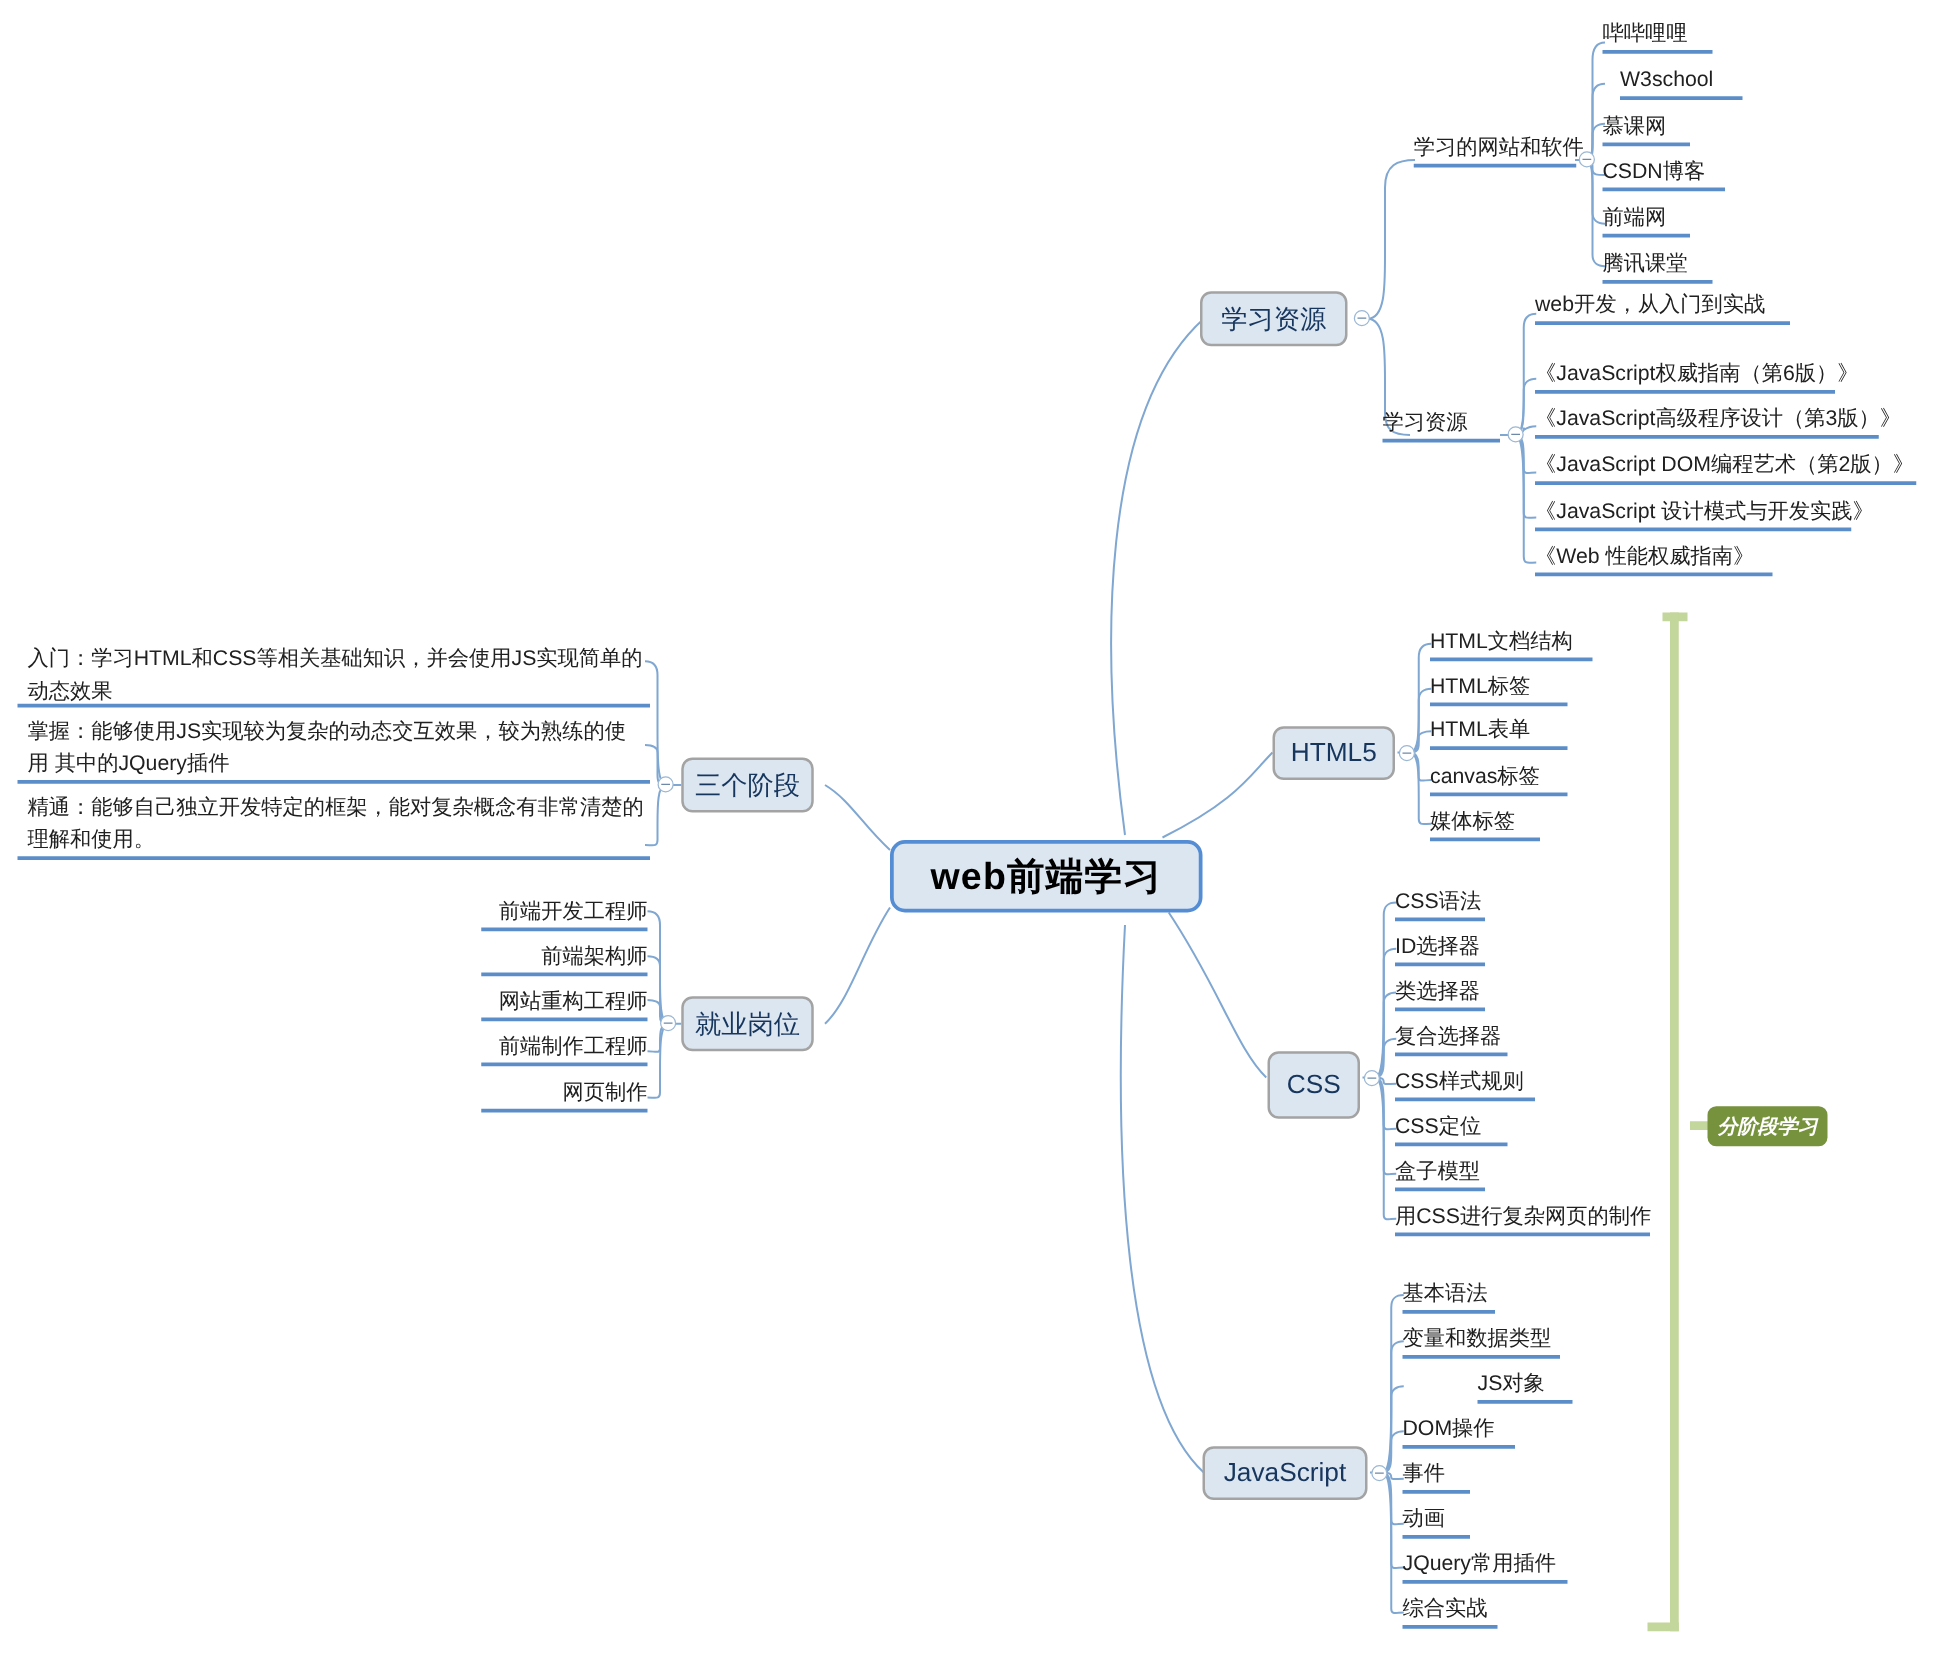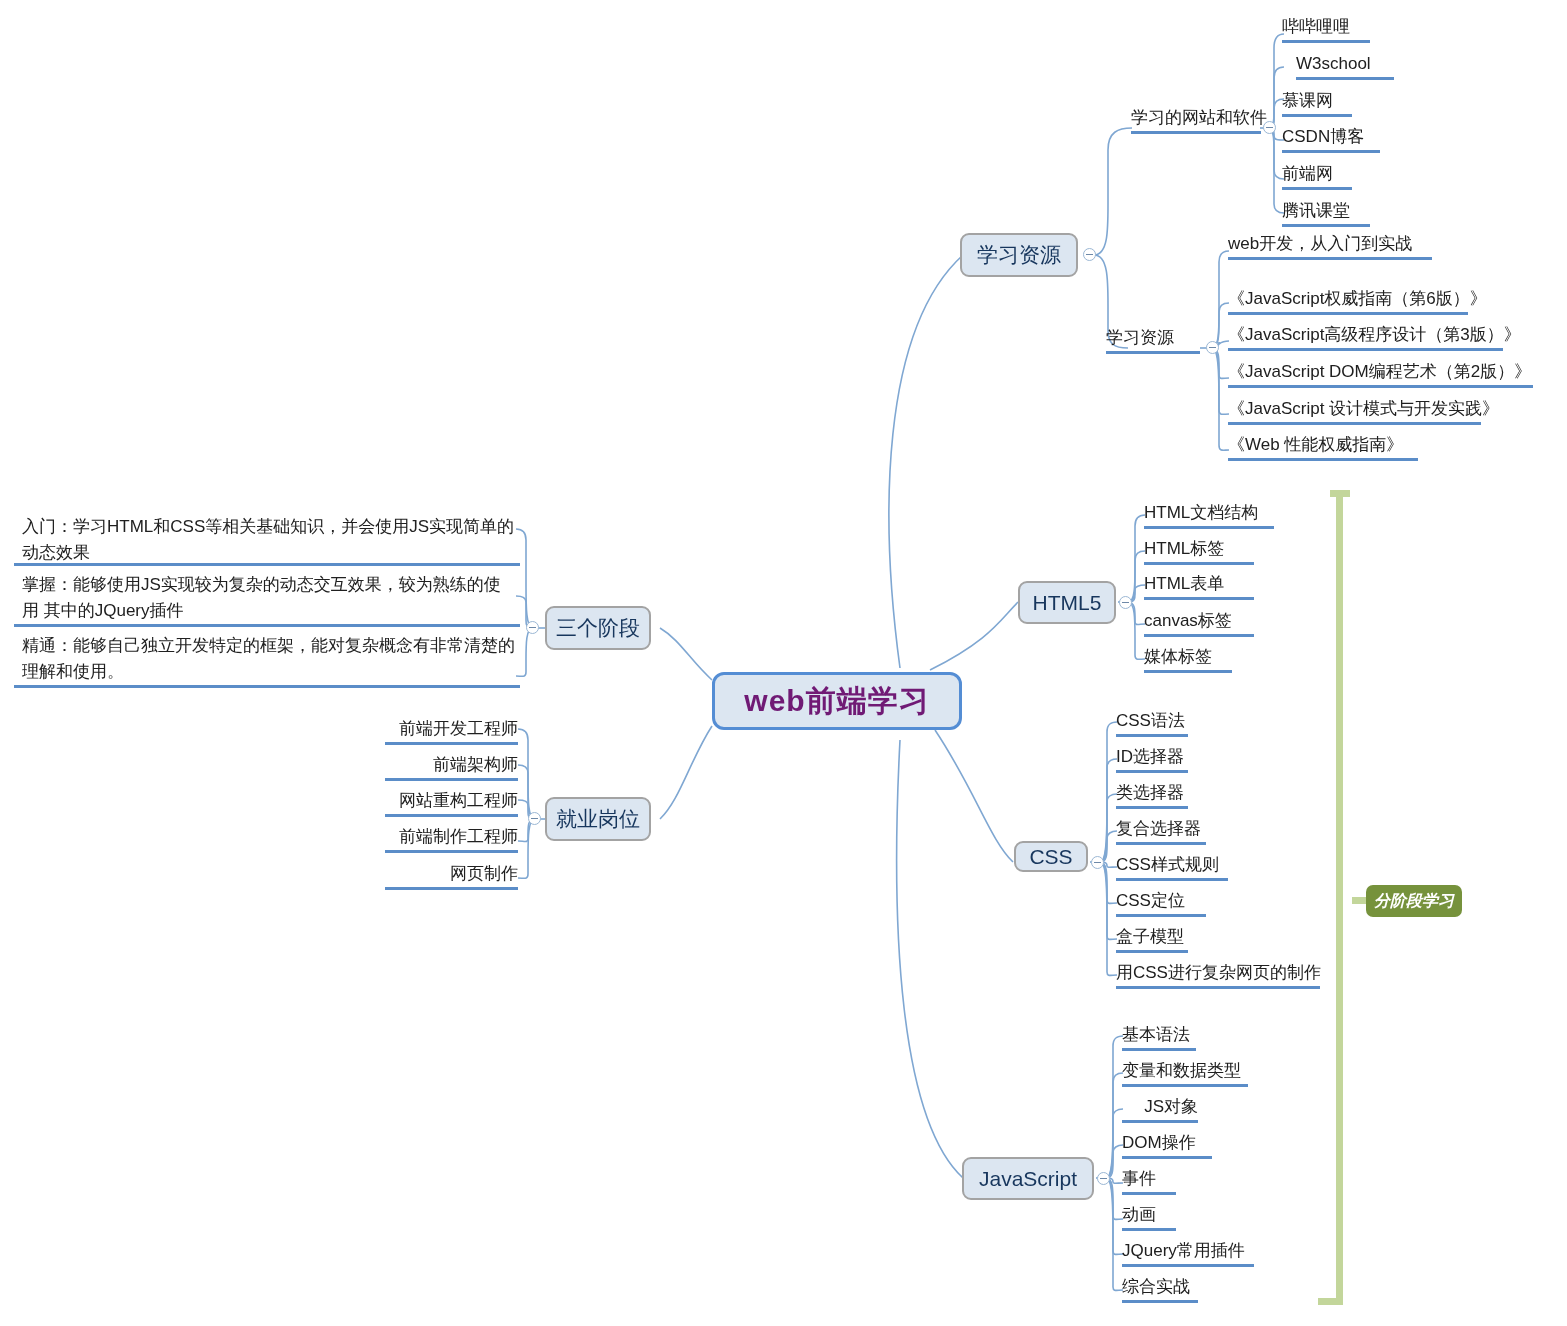--- a/index.html
+++ b/index.html
@@ -37,21 +37,21 @@
     justify-content: center;
     color: #1f3864;
     white-space: nowrap;
   }
   .root {
     background: #dce6f1;
     border: 3px solid #548dd4;
     border-radius: 12px;
     font-size: 30px;
     font-weight: bold;
-    color: #701a75;
+    color: #000000;
     letter-spacing: 1px;
   }
   .branchbox {
     font-size: 21px;
     color: #17365d;
     padding: 0 10px;
   }
   
   .leaf {
     position: absolute;
@@ -235,21 +235,21 @@
   <div class="nodebox branchbox" style="left:545px; top:797px; width:106px; height:44px;">
     <span>就业岗位</span>
   </div>
   <div class="toggle" style="left:528px; top:812px;"></div>
 
   <div class="nodebox branchbox" style="left:1018px; top:581px; width:98px; height:43px;">
     <span>HTML5</span>
   </div>
   <div class="toggle" style="left:1119px; top:596px;"></div>
 
-  <div class="nodebox branchbox" style="left:1014px; top:841px; width:74px; height:31px;">
+  <div class="nodebox branchbox" style="left:1014px; top:841px; width:74px; height:54px;">
     <span>CSS</span>
   </div>
   <div class="toggle" style="left:1091px; top:856px;"></div>
 
   <div class="nodebox branchbox" style="left:962px; top:1157px; width:132px; height:43px;">
     <span>JavaScript</span>
   </div>
   <div class="toggle" style="left:1097px; top:1172px;"></div>
 
   <div class="leaf" style="left:1131px; top:107px; width:130px;">
@@ -366,21 +366,21 @@
   <div class="leaf" style="left:1116px; top:962px; width:204px;">
     <span>用CSS进行复杂网页的制作</span>
   </div>
 
   <div class="leaf" style="left:1122px; top:1024px; width:74px;">
     <span>基本语法</span>
   </div>
   <div class="leaf" style="left:1122px; top:1060px; width:126px;">
     <span>变量和数据类型</span>
   </div>
-  <div class="leaf" style="left:1122px; top:1096px; width:76px;text-align:right;">
+  <div class="leaf" style="left:1182px; top:1096px; width:76px;">
     <span>JS对象</span>
   </div>
   <div class="leaf" style="left:1122px; top:1132px; width:90px;">
     <span>DOM操作</span>
   </div>
   <div class="leaf" style="left:1122px; top:1168px; width:54px;">
     <span>事件</span>
   </div>
   <div class="leaf" style="left:1122px; top:1204px; width:54px;">
     <span>动画</span>

